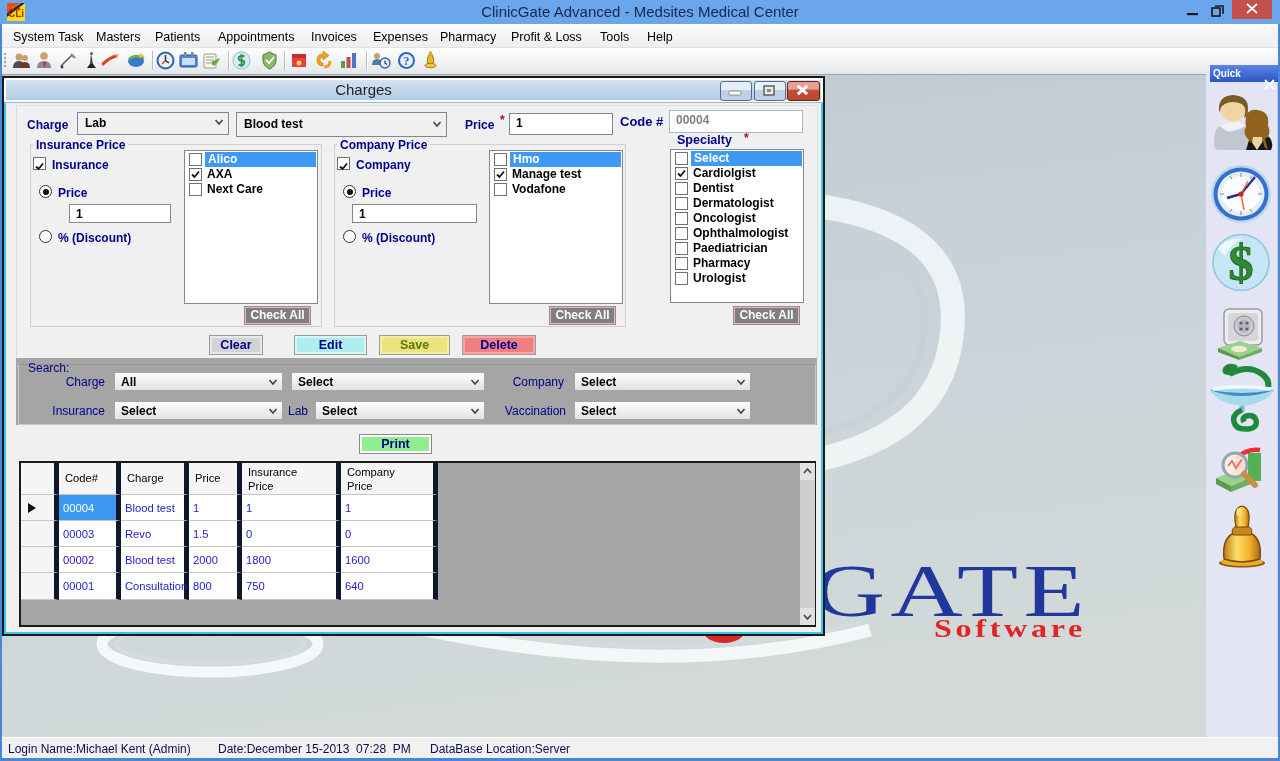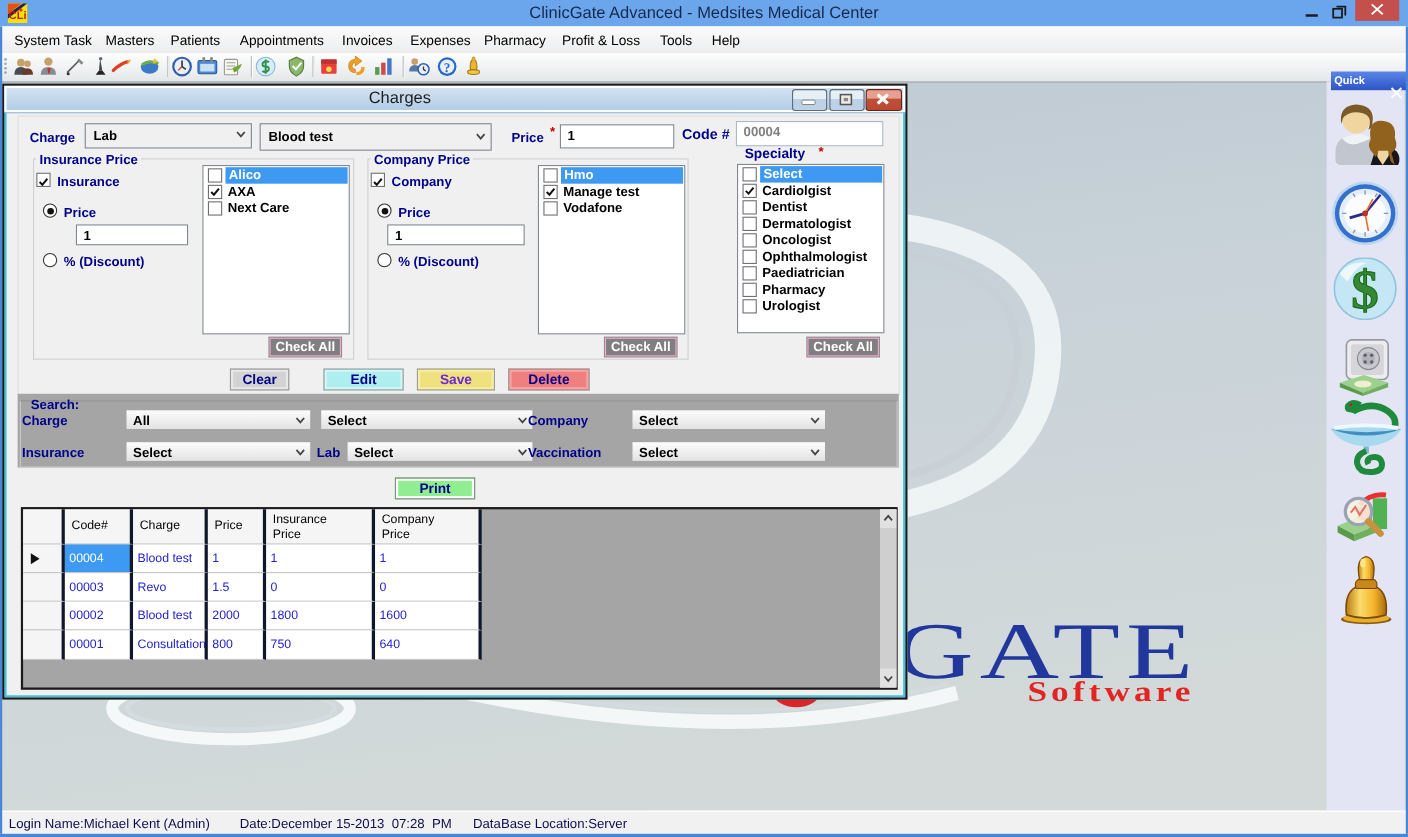--- a/index.html
+++ b/index.html
@@ -46,27 +46,27 @@
 .lst{position:absolute;background:#fff;border:1px solid #828790;}
 .lrow{position:absolute;left:0;width:100%;height:15px;font-size:12px;font-weight:bold;color:#000;}
 .lrow .cb{left:4px;top:1px;}
 .lrow .txt{position:absolute;left:22px;top:0px;}
 .hl{position:absolute;left:20px;right:1px;top:0;height:15px;background:#3D99F2;color:#fff;}
 .hl .txt2{position:absolute;left:3px;top:0px;font-size:12px;font-weight:bold;color:#fff;}
 .chkall{position:absolute;width:63px;height:15px;background:#7F7F7F;border:1px solid #f9a8d4;box-shadow:0 0 0 1px #8F8F8F;color:#fff;font-size:12px;font-weight:bold;text-align:center;line-height:14px;}
 .btn{position:absolute;height:20px;border:1px solid #9C9C9C;box-shadow:inset 0 0 0 2px #E8E8E8;text-align:center;font-size:12.5px;font-weight:bold;color:#00008B;line-height:19px;box-sizing:border-box;}
 #search{left:16px;top:358px;width:801px;height:67px;background:#A5A5A5;}
 #searchgrp{left:18px;top:364px;width:796px;height:59px;border:1px solid #C8C8C8;border-top:1px solid #949494;}
-.slbl{position:absolute;font-size:12px;font-weight:bold;color:#00008B;}
+.slbl{position:absolute;font-size:12px;font-weight:normal;color:#00008B;text-align:right;}
 .sdd{position:absolute;height:17px;background:linear-gradient(#FDFDFD,#E2E2E2);border:none;box-sizing:border-box;font-size:12px;font-weight:bold;color:#000;}
 .sdd .t{position:absolute;left:6px;top:2px;}
 .sdd .ch{position:absolute;right:4px;top:4px;width:10px;height:10px;}
 
 #gridbox{left:19px;top:461px;width:797px;height:166px;background:#A5A5A5;border:2px solid #1A1A1A;box-sizing:border-box;}
-.gcell{position:absolute;border-right:3px solid #0f172a;border-bottom:1px solid #C6C6C6;box-sizing:border-box;background:#fff;font-size:11.2px;}
+.gcell{position:absolute;border-right:5px solid #0f172a;border-bottom:1px solid #C6C6C6;box-sizing:border-box;background:#fff;font-size:11.2px;}
 .ghead{background:#F5F5F5;color:#000;}
 .gdata{color:#2222CC;}
 #vscroll{left:800px;top:463px;width:15px;height:162px;background:#E8E8E8;}
 .sbtn{position:absolute;left:0;width:15px;height:17px;background:#E1E1E1;color:#505050;}
 #thumb{left:0px;top:17px;width:15px;height:128px;background:#CFCFCF;}
 </style>
 </head>
 <body>
 <div class="abs" id="mdi">
 <svg width="1280" height="663" style="position:absolute;left:0;top:0;">
@@ -462,21 +462,21 @@
     </div>
 <div class="lrow" style="top:121px;">
       <span class="cb"></span>
       <span class="txt">Urologist</span>
     </div>
 </div>
 <div class="chkall" style="left:734px;top:307px;">Check All</div>
 
 <div class="btn" style="left:209px;top:335px;width:54px;background:#D3D3D3;">Clear</div>
 <div class="btn" style="left:294px;top:335px;width:73px;background:#AFEEEE;box-shadow:inset 0 0 0 2px #D8F5F5;">Edit</div>
-<div class="btn" style="left:379px;top:335px;width:71px;background:#EFE27E;box-shadow:inset 0 0 0 2px #F5EDA8;color:#6d28d9;">Save</div>
+<div class="btn" style="left:379px;top:335px;width:71px;background:#EFE27E;box-shadow:inset 0 0 0 2px #F5EDA8;color:#4d7c0f;">Save</div>
 <div class="btn" style="left:462px;top:335px;width:74px;background:#F08080;box-shadow:inset 0 0 0 2px #F5A5A5;">Delete</div>
 
 <div class="abs" id="search"></div>
 <div class="abs" id="searchgrp"></div>
 <div class="slbl" style="left:28px;top:361px;">Search:</div>
 <div class="slbl" style="left:20px;top:375px;width:85px;">Charge</div>
 <div class="sdd" style="left:115px;top:373px;width:167px;">
     <span class="t">All</span>
     <svg class="ch" viewBox="0 0 10 10">
       <path d="M1.5 3 L5 7 L8.5 3" stroke="#444" stroke-width="1.6" fill="none"></path>

